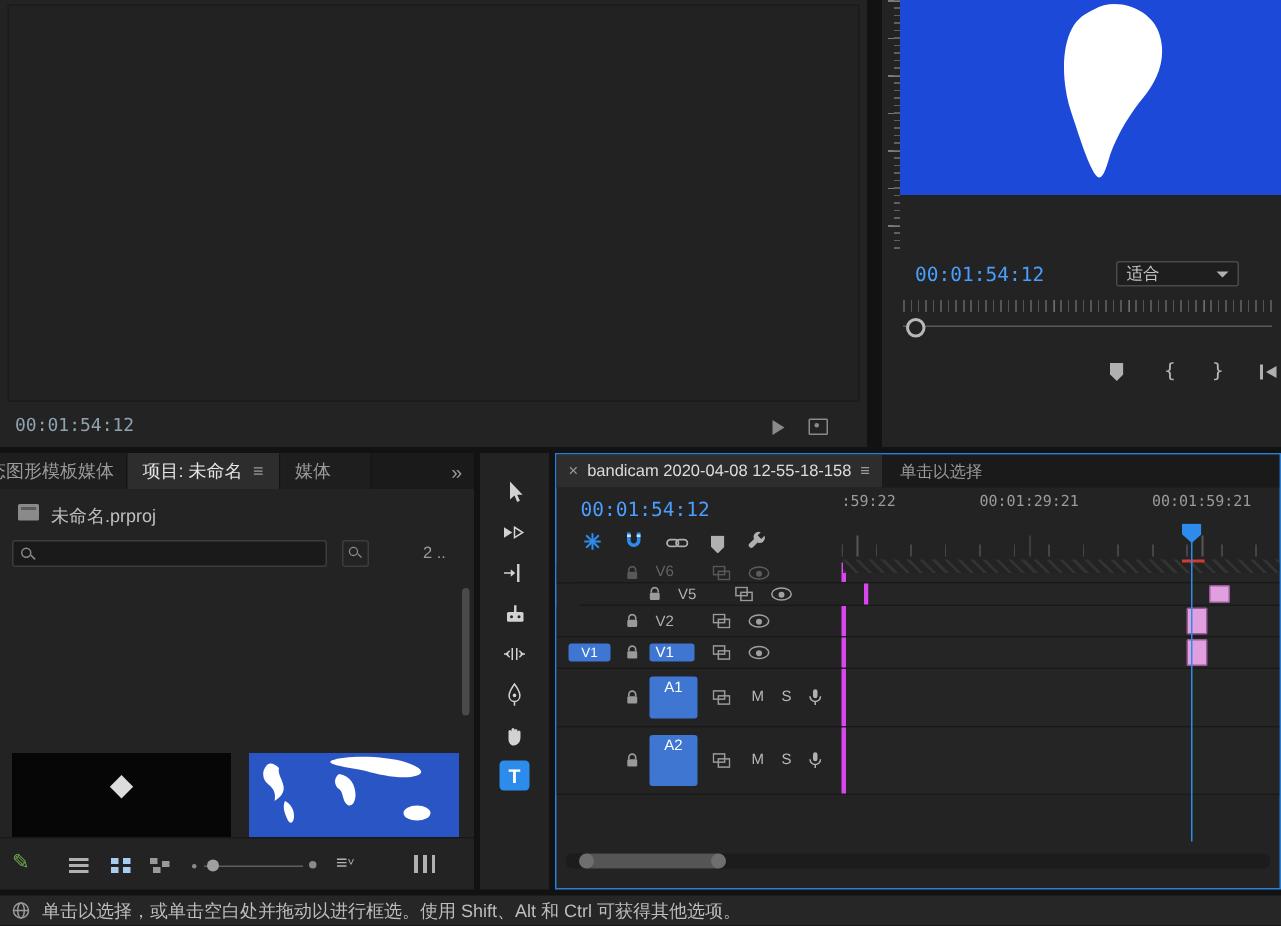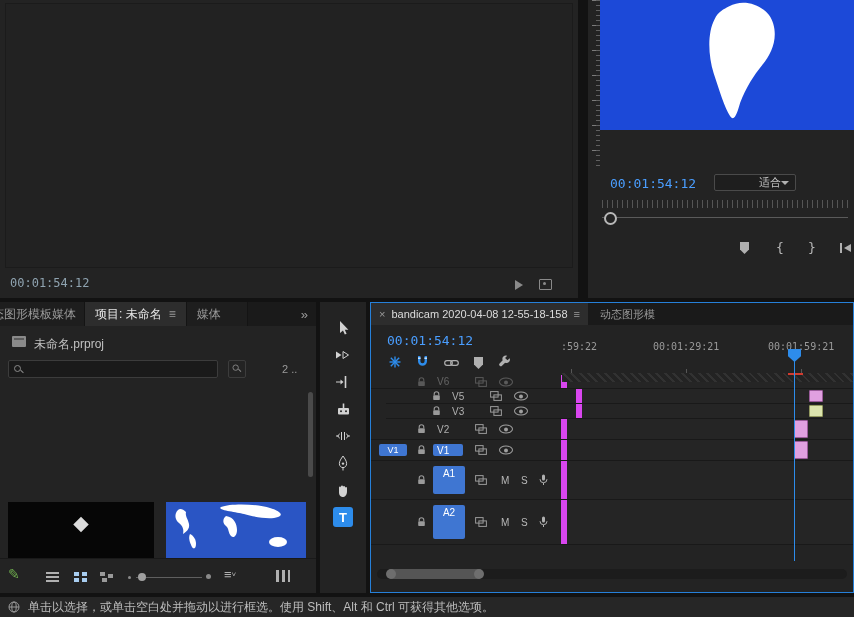--- a/index.html
+++ b/index.html
@@ -19,22 +19,22 @@
 
   
   #program-monitor{left:588px;top:0;width:266px;height:298px;overflow:hidden;}
   #pm-ruler{position:absolute;left:0;top:0;width:12px;height:170px;
     background-image:repeating-linear-gradient(to bottom,#606060 0 1px,transparent 1px 5px),
                      repeating-linear-gradient(to bottom,#7a7a7a 0 1px,transparent 1px 25px);
     background-size:4px 100%,8px 100%;background-position:right top,right top;background-repeat:no-repeat;}
   #pm-image{position:absolute;left:12px;top:0;width:254px;height:130px;background:#1c49d8;overflow:hidden;}
   #pm-image svg{position:absolute;left:88px;top:0;}
   #pm-tc{position:absolute;left:22px;top:176px;color:#4a9eff;font-size:13px;}
-  #fit-select{position:absolute;left:126px;top:174px;width:82px;height:17px;border:1px solid #4a4a4a;background:#1e1e1e;
-    border-radius:2px;font-size:11px;color:#c8c8c8;display:flex;align-items:center;justify-content:flex-end;padding:0 6px;box-sizing:border-box;}
+  #fit-select{position:absolute;left:156px;top:174px;width:82px;height:17px;border:1px solid #4a4a4a;background:#1e1e1e;
+    border-radius:2px;font-size:11px;color:#c8c8c8;display:flex;align-items:center;justify-content:space-between;padding:0 6px;box-sizing:border-box;}
   .chev-down{width:0;height:0;border-left:4px solid transparent;border-right:4px solid transparent;border-top:4px solid #b0b0b0;}
   #pm-scrubber{position:absolute;left:14px;right:6px;top:200px;height:30px;}
   .scrub-ticks{position:absolute;left:0;right:0;top:0;height:8px;
     background-image:repeating-linear-gradient(to right,#555 0 1px,transparent 1px 5px),
                      repeating-linear-gradient(to right,#6e6e6e 0 1px,transparent 1px 25px);}
   .scrub-line{position:absolute;left:0;right:0;top:17px;height:1px;background:#5a5a5a;}
   .scrub-handle{position:absolute;left:2px;top:12px;width:9px;height:9px;border-radius:50%;border:2px solid #b8b8b8;background:#232323;}
   #pm-buttons{position:absolute;left:0;right:0;top:238px;height:22px;}
   .marker-ic{width:9px;height:12px;background:#b0b0b0;clip-path:polygon(0 0,100% 0,100% 62%,50% 100%,0 62%);}
   #pm-marker{position:absolute;left:152px;top:4px;}
@@ -100,33 +100,33 @@
   
   #timeline-panel{left:370px;top:302px;width:484px;height:291px;border:1px solid #2680d9;box-sizing:border-box;background:#232323;overflow:hidden;}
   #tl-tabs{position:absolute;left:0;top:0;right:0;height:22px;background:#1a1a1a;display:flex;font-size:11px;align-items:stretch;}
   .tl-tab{display:flex;align-items:center;gap:6px;padding:0 8px;white-space:nowrap;}
   .tl-tab.active{background:#2d2d2d;color:#dcdcdc;}
   .tl-tab.inactive{color:#9a9a9a;padding:0 12px;}
   .tl-close{color:#9a9a9a;}
   .tl-menu{color:#9a9a9a;}
   #tl-tc{position:absolute;left:16px;top:30px;color:#4a9eff;font-size:13px;}
   #tl-toolbar{position:absolute;left:18px;top:52px;height:16px;display:flex;gap:15px;align-items:center;}
-  #tl-ruler{position:absolute;left:190px;right:0;top:36px;height:46px;overflow:hidden;}
+  #tl-ruler{position:absolute;left:190px;right:0;top:24px;height:46px;overflow:hidden;}
   .rlabel{position:absolute;top:2px;font-size:10px;color:#9a9a9a;font-family:"DejaVu Sans Mono",monospace;white-space:nowrap;}
   #rl0{left:0;} #rl1{left:92px;} #rl2{left:207px;}
   .rticks{position:absolute;left:0;right:0;bottom:2px;height:8px;background:repeating-linear-gradient(to right,#454545 0 1px,transparent 1px 23px);}
   .rticks-major{position:absolute;left:0;right:0;bottom:2px;height:14px;background:repeating-linear-gradient(to right,#565656 0 1px,transparent 1px 115px);background-position:10px 0;}
   #tl-hatch{position:absolute;left:191px;right:0;top:70px;height:9px;background:repeating-linear-gradient(45deg,#323232 0 2px,#232323 2px 6px);z-index:2;}
   #tl-render{position:absolute;left:417px;top:70px;width:15px;height:2px;background:#d23b2f;z-index:5;}
   #tl-playhead-line{position:absolute;left:423px;top:58px;width:1px;height:200px;background:#2d8ceb;z-index:8;}
   #tl-playhead-head{position:absolute;left:417px;top:46px;width:13px;height:13px;background:#2d8ceb;clip-path:polygon(0 0,100% 0,100% 55%,50% 100%,0 55%);z-index:8;}
   #tl-tracks{position:absolute;left:0;top:72px;right:0;}
   .trow{display:flex;border-bottom:1px solid #191919;position:relative;}
   .h13{height:13px;} .h14{height:14px;margin-left:15px;} .h20{height:20px;} .h38{height:38px;} .h44{height:44px;}
-  .thead{width:190px;position:relative;flex:none;border-right:6px solid #d946ef;background:#232323;}
+  .thead{width:190px;position:relative;flex:none;border-right:3px solid #d946ef;background:#232323;}
   .tlane{flex:1;position:relative;background:#252525;}
   .trow.dim .thead > *{opacity:.45;}
   .patch{position:absolute;left:8px;top:50%;transform:translateY(-50%);width:28px;height:12px;border-radius:2px;font-size:9px;display:flex;align-items:center;justify-content:center;}
   .patch.blue{background:#3f76d2;color:#fff;}
   .lockwrap{position:absolute;left:46px;top:50%;transform:translateY(-50%);display:flex;}
   .tname{position:absolute;left:62px;top:50%;transform:translateY(-50%);font-size:10px;color:#b0b0b0;width:30px;height:12px;display:flex;align-items:center;padding-left:4px;border-radius:2px;box-sizing:border-box;}
   .tname.blue{background:#3f76d2;color:#fff;}
   .tname.tall{top:5px;transform:none;height:calc(100% - 10px);width:32px;justify-content:center;align-items:flex-start;padding:2px 0 0 0;}
   .sync-ic{position:absolute;left:104px;top:50%;transform:translateY(-50%);display:flex;}
   .eye{position:absolute;left:128px;top:50%;transform:translateY(-50%);width:14px;height:9px;border:1px solid #a0a0a0;border-radius:50%;box-sizing:border-box;}
@@ -293,21 +293,21 @@
 </nav>
 
 <section class="panel" id="timeline-panel">
   <div id="tl-tabs">
     <div class="tl-tab active">
       <span class="tl-close">×</span>
       <span>bandicam 2020-04-08 12-55-18-158</span>
       <span class="tl-menu">≡</span>
     </div>
     <div class="tl-tab inactive">
-      <span>动态图形模</span>
+      <span>单击以选择</span>
     </div>
   </div>
 
   <span class="tc" id="tl-tc">00:01:54:12</span>
 
   <div id="tl-toolbar">
     <span>
       <svg width="12" height="12" viewBox="0 0 12 12">
           <g stroke="#2d8ceb" stroke-width="1.4">
             <line x1="6" y1="0.5" x2="6" y2="11.5"></line>
@@ -387,41 +387,20 @@
             </svg>
           </span>
         <span class="eye"></span>
       </div>
       <div class="tlane">
           <div class="clip pink"></div>
         </div>
     </div>
 
 
-    <div class="trow h14">
-      <div class="thead">
-        <span class="lockwrap">
-            <svg width="9" height="10" viewBox="0 0 9 10">
-              <path d="M2.2 4.2 V3 a2.3 2.3 0 0 1 4.6 0 v1.2" fill="none" stroke="#9a9a9a" stroke-width="1.1"></path>
-              <rect x="1.2" y="4.2" width="6.6" height="4.8" rx="0.8" fill="#9a9a9a"></rect>
-            </svg>
-          </span>
-        <span class="tname">V3</span>
-        <span class="sync-ic">
-            <svg width="12" height="10" viewBox="0 0 12 10">
-              <rect x="0.6" y="0.6" width="7.5" height="5.5" fill="none" stroke="#9a9a9a"></rect>
-              <rect x="3.9" y="3.9" width="7.5" height="5.5" fill="none" stroke="#9a9a9a"></rect>
-            </svg>
-          </span>
-        <span class="eye"></span>
-      </div>
-      <div class="tlane">
-          <div class="clip lime"></div>
-        </div>
-    </div>
 
     <div class="trow h20">
       <div class="thead">
         <span class="lockwrap">
             <svg width="9" height="10" viewBox="0 0 9 10">
               <path d="M2.2 4.2 V3 a2.3 2.3 0 0 1 4.6 0 v1.2" fill="none" stroke="#9a9a9a" stroke-width="1.1"></path>
               <rect x="1.2" y="4.2" width="6.6" height="4.8" rx="0.8" fill="#9a9a9a"></rect>
             </svg>
           </span>
         <span class="tname">V2</span>

